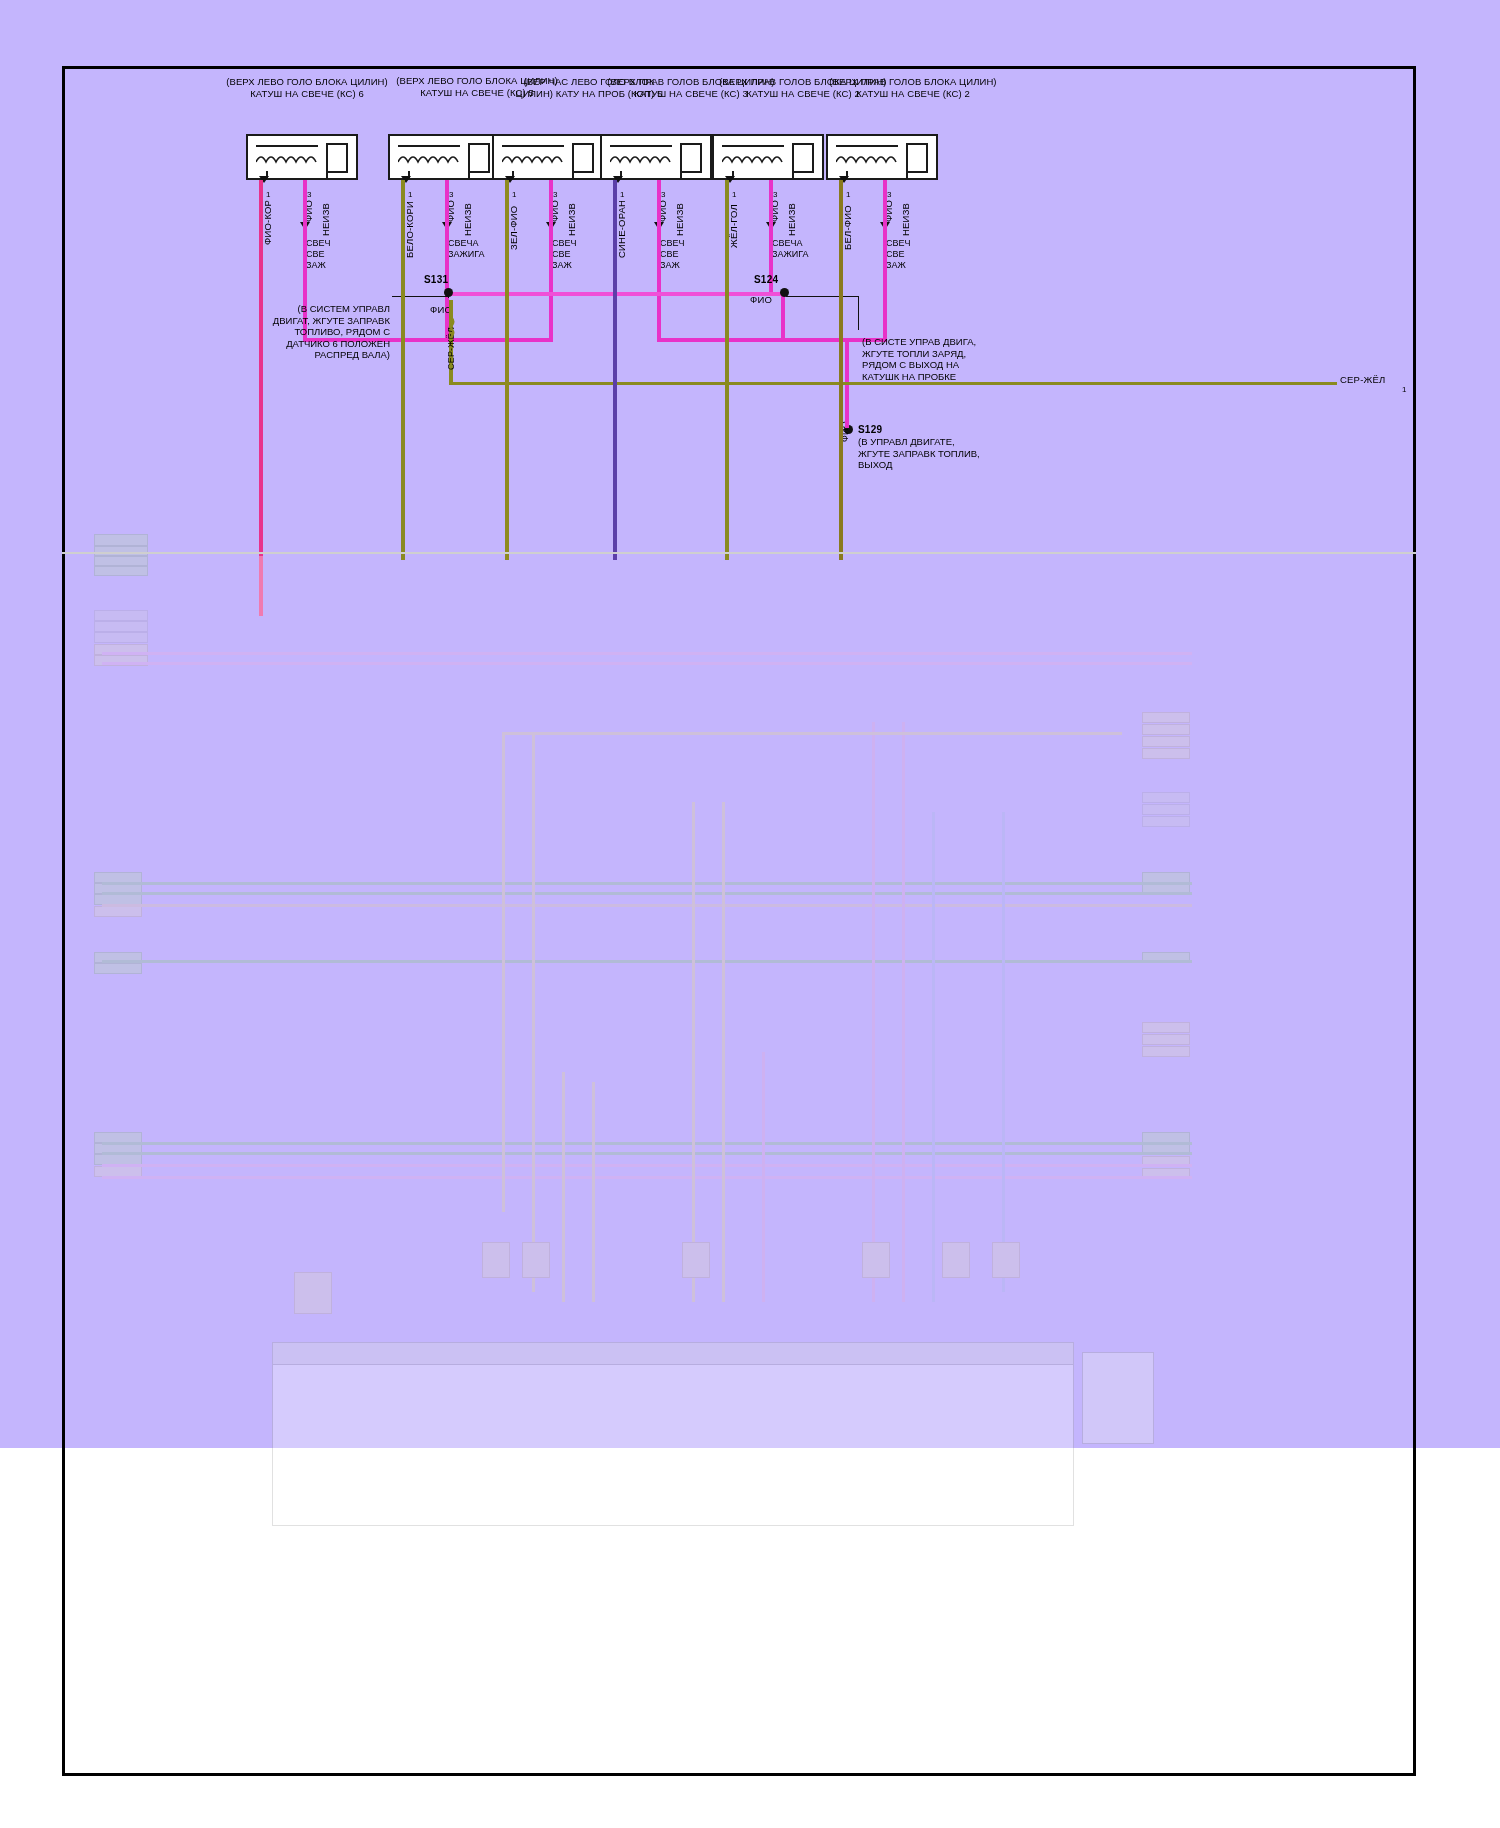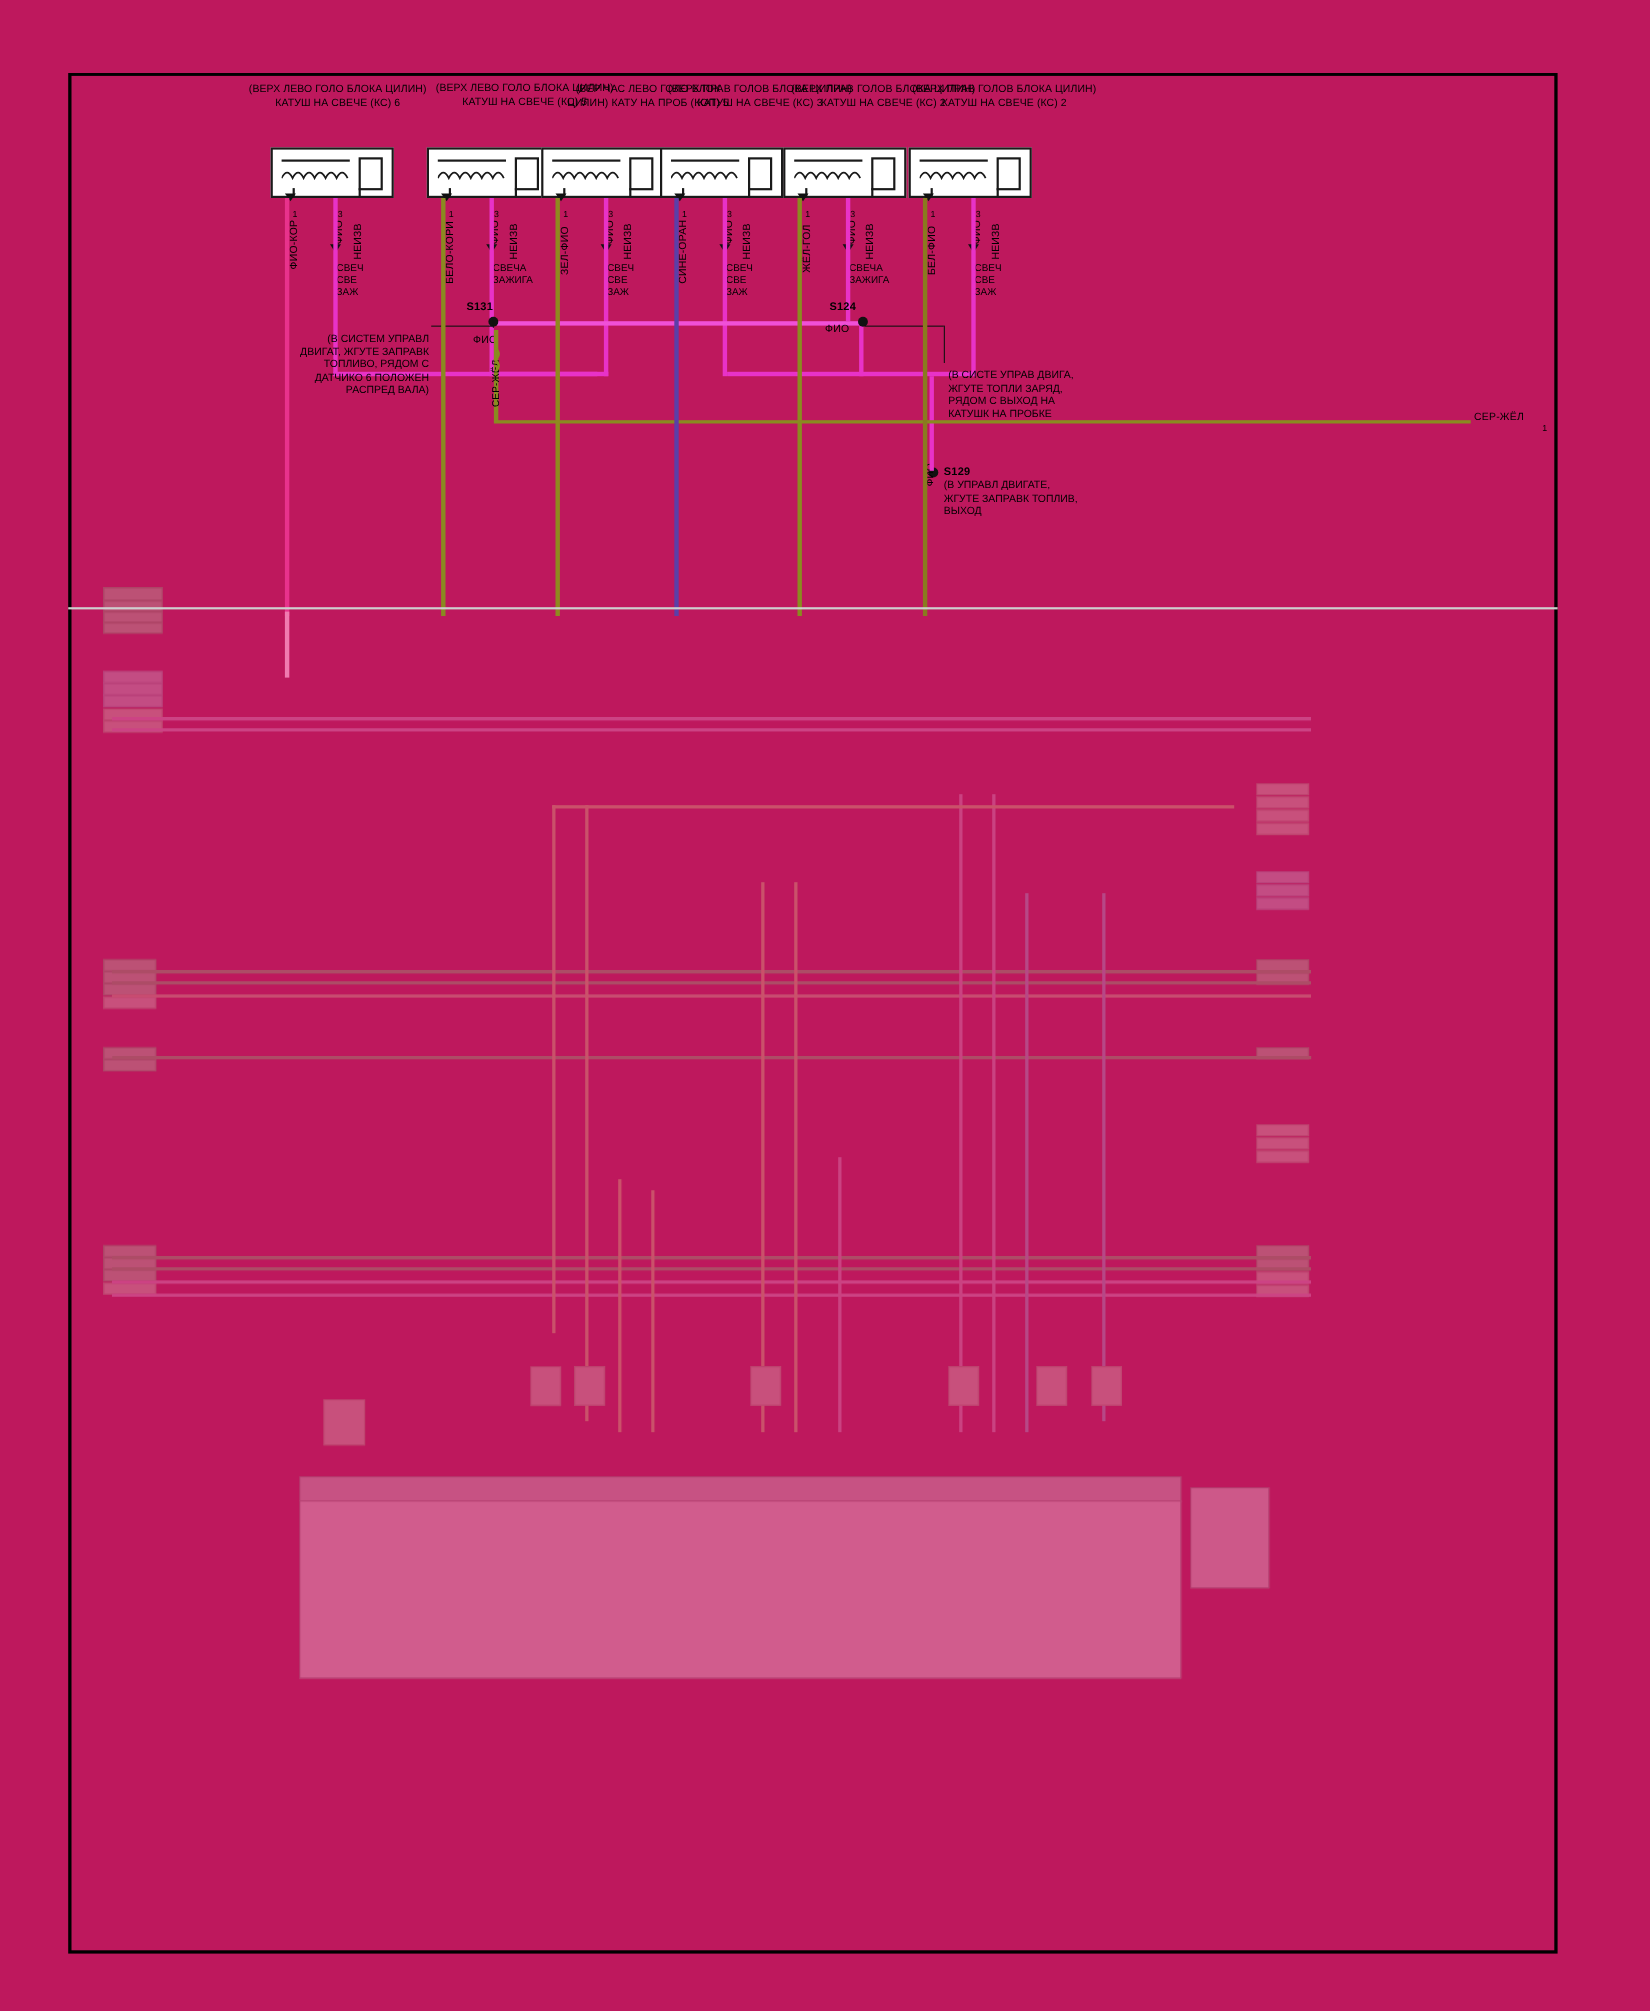--- a/index.html
+++ b/index.html
@@ -1,17 +1,17 @@
 <!DOCTYPE html>
 <html><head>
 <meta charset="utf-8">
 <style>
   html,body{margin:0;padding:0;background:#ffffff;}
   body{width:1500px;height:1828px;font-family:"Liberation Sans",sans-serif;overflow:hidden;}
-  #page{position:relative;width:1500px;height:1828px;background:#be185d;}
+  #page{position:relative;width:1500px;height:1448px;background:#c4b5fd;}
 
   
   .frame{position:absolute;left:62px;top:66px;width:1354px;height:1710px;border:3px solid #000;box-sizing:border-box;}
 
   
   .ghost{position:absolute;left:62px;top:552px;width:1370px;height:1240px;opacity:0.30;}
 
   .coil{position:absolute;width:112px;height:46px;border:2px solid #1a1a1a;background:#ffffff;box-sizing:border-box;}
   .coil .tline{position:absolute;left:8px;top:9px;width:62px;height:10px;border-top:2px solid #1a1a1a;}
   .coil .wave{position:absolute;left:8px;top:16px;width:64px;height:12px;}

